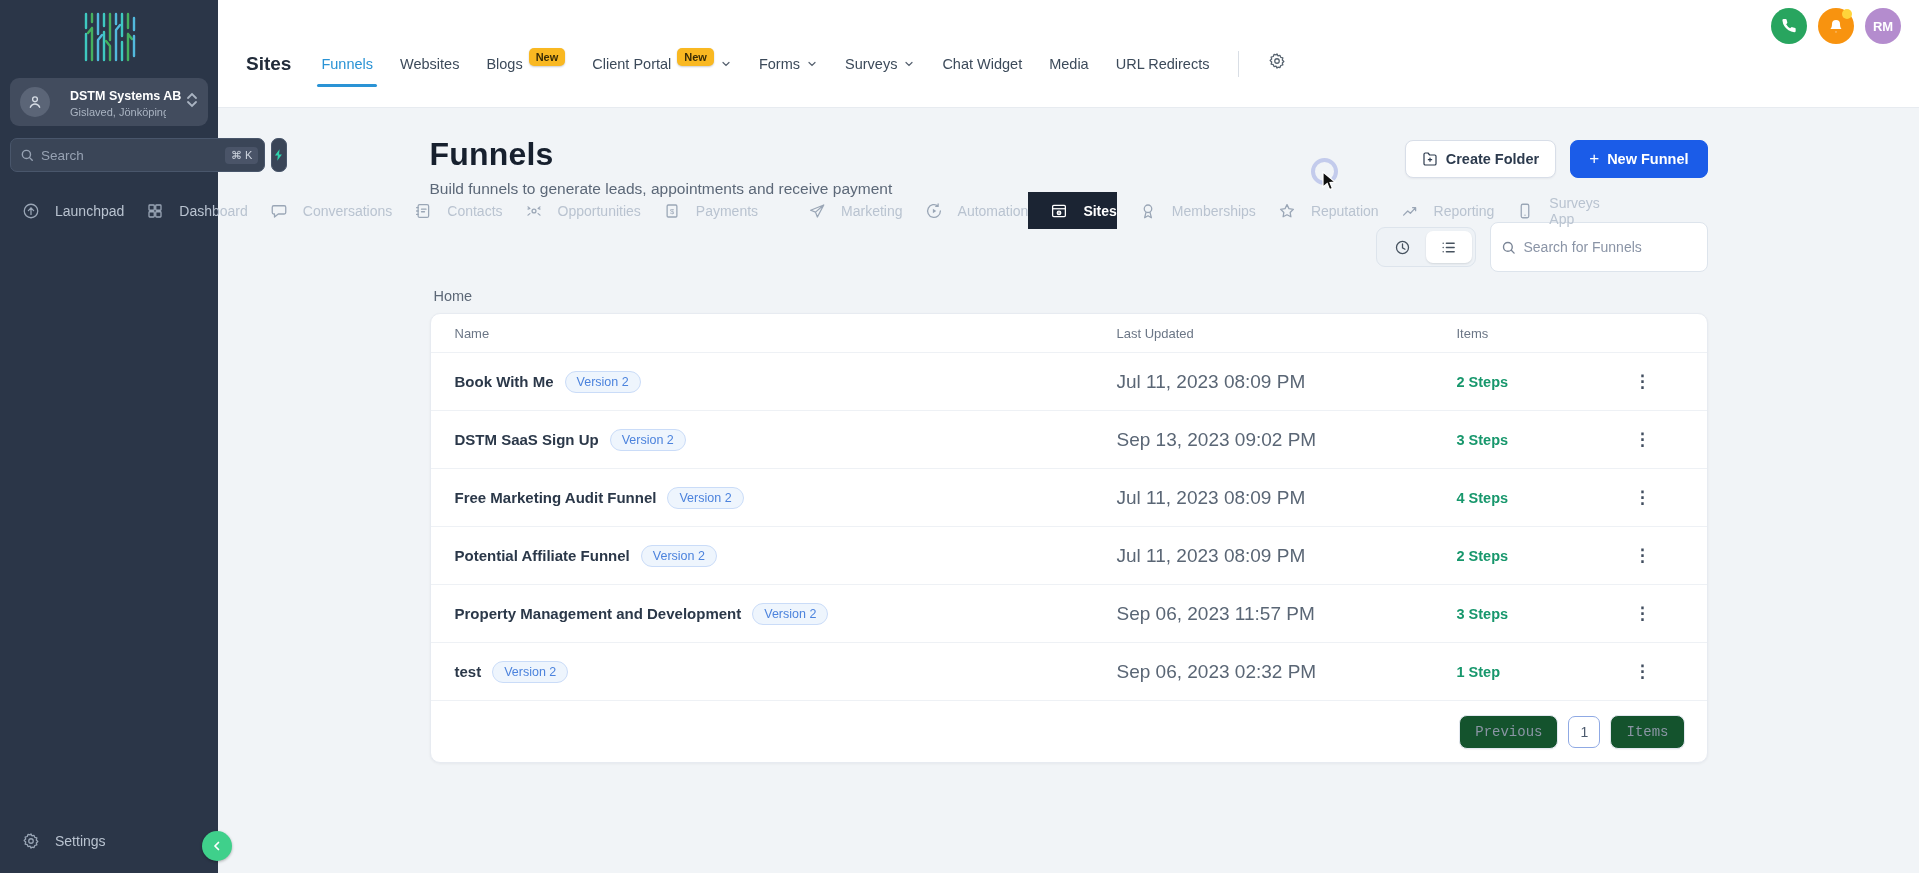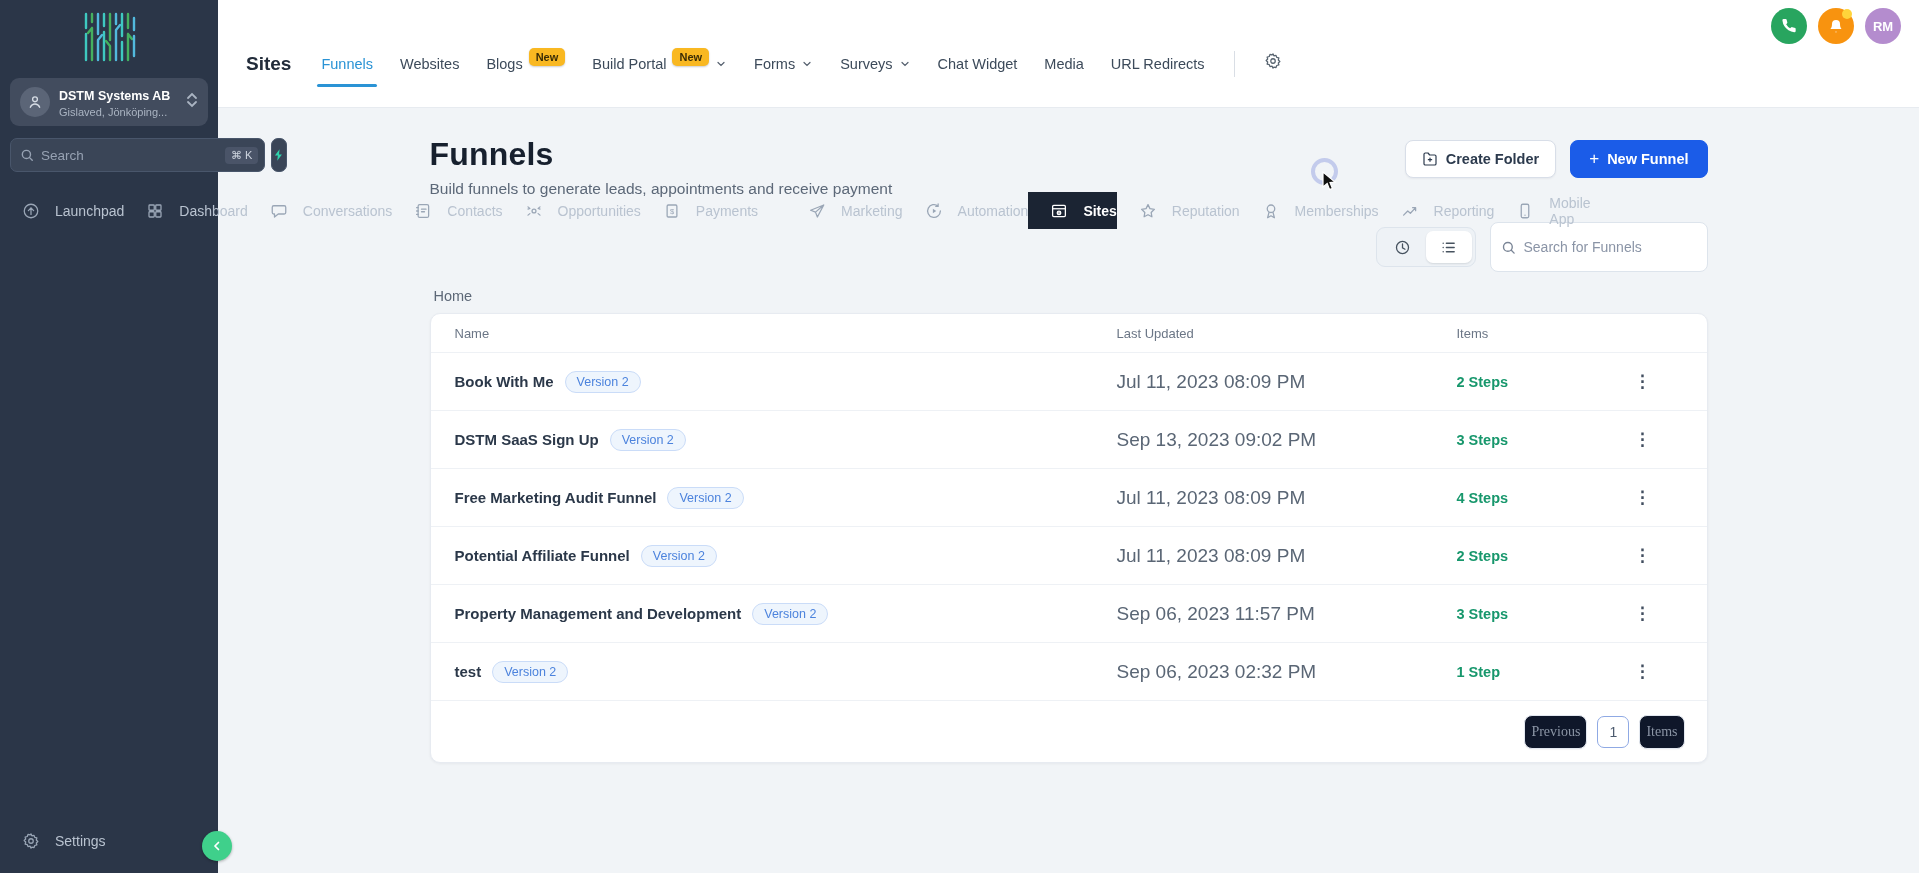--- a/index.html
+++ b/index.html
@@ -5,21 +5,21 @@
   * { margin:0; padding:0; box-sizing:border-box; }
   html,body { width:1919px; height:873px; overflow:hidden;
     font-family:"Liberation Sans", sans-serif; background:#f1f4f7; }
   .app { display:flex; width:1919px; height:873px; }
 
   
   .sidebar { width:218px; height:873px; background:var(--sidebar-bg); color:#b9c3d0;
     display:flex; flex-direction:column; position:relative; flex-shrink:0; z-index:10; }
   .logo-wrap { display:flex; justify-content:center; padding:10px 0 6px; }
   .acct { margin:8px 10px 0; background:#424c5e; border-radius:9px; height:48px;
-    display:flex; align-items:center; padding:0 10px; gap:9px; cursor:pointer; }
+    display:flex; align-items:center; padding:0 10px; gap:20px; cursor:pointer; }
   .acct-avatar { width:30px; height:30px; border-radius:50%; background:#5b6577;
     display:flex; align-items:center; justify-content:center; flex-shrink:0; color:#d6dce4; }
   .acct-text { flex:1; min-width:0; }
   .acct-name { color:#fff; font-size:12.5px; font-weight:bold; white-space:nowrap; overflow:hidden; }
   .acct-loc { color:#aab4c2; font-size:11px; white-space:nowrap; overflow:hidden; margin-top:2px; }
   .acct-chev { color:#aab4c2; flex-shrink:0; }
   .search-row { display:flex; margin:12px 10px 0; gap:6px; }
   .sb-search { flex:1; background:#3a4557; border:1px solid #49566b; border-radius:7px;
     height:34px; display:flex; align-items:center; padding:0 6px 0 9px; gap:7px; }
   .sb-search svg { flex-shrink:0; color:#97a2b3; }
@@ -109,22 +109,22 @@
   .vbadge { background:var(--version-badge-bg); border:1px solid var(--version-badge-border);
     color:var(--version-badge-text); font-size:12.5px; border-radius:11px; padding:3px 11px;
     white-space:nowrap; }
   .updated { font-size:19px; color:#5a6675; }
   .steps { font-size:14.5px; color:var(--steps-green); font-weight:bold; cursor:pointer; }
   .menu-cell { display:flex; justify-content:center; }
   .kebab { font-size:17px; font-weight:bold; color:#414d5f; cursor:pointer; padding:2px 8px;
     line-height:1; }
   .tfoot { height:62px; border-top:1px solid #eef1f5; display:flex; justify-content:flex-end;
     align-items:center; gap:10px; padding:0 22px; }
-  .pg-btn { height:34px; padding:0 6px; background:#0f172a; border:1px solid #e3e8f0;
-    border-radius:8px; color:#8b95a5; font-size:14px; font-family:Liberation Serif, serif; cursor:pointer;
+  .pg-btn { height:34px; padding:0 15px; background:#14532d; border:1px solid #e3e8f0;
+    border-radius:8px; color:#8b95a5; font-size:14px; font-family:Liberation Mono, monospace; cursor:pointer;
     box-shadow:0 1px 1px rgba(16,24,40,.04); }
   .pg-num { width:32px; height:32px; background:#fff; border:1px solid #8fa9e4;
     border-radius:7px; color:#4c5a6e; font-size:14px; font-family:inherit; cursor:pointer; }
 
   .spinner { position:absolute; left:1093px; top:158px; width:27px; height:27px;
     border-radius:50%; border:4px solid #c3cbec; }
   .cursor { position:absolute; left:1104px; top:171px; }
 </style>
 </head>
 <body>
@@ -244,43 +244,43 @@
         <svg width="18" height="18" viewBox="0 0 24 24" fill="none" stroke="currentColor" stroke-width="1.7">
             <rect x="3.5" y="4.5" width="17" height="15" rx="1.5"></rect>
             <path d="M3.5 9h17"></path>
             <circle cx="12" cy="14.5" r="2.4"></circle>
             <path d="M12 12.1v4.8 M9.6 14.5h4.8" stroke-width="1.1"></path>
           </svg>
         <span>Sites</span>
       </div>
       <div class="mi">
         <svg width="18" height="18" viewBox="0 0 24 24" fill="none" stroke="currentColor" stroke-width="1.7" stroke-linejoin="round">
-            <path d="M12 3.5l2.6 5.3 5.9.9-4.3 4.2 1 5.8-5.2-2.7-5.2 2.7 1-5.8-4.3-4.2 5.9-.9z"></path>
-          </svg>
-        <span>Reputation</span>
-      </div>
-      <div class="mi">
-        <svg width="18" height="18" viewBox="0 0 24 24" fill="none" stroke="currentColor" stroke-width="1.7" stroke-linejoin="round">
             <circle cx="12" cy="9" r="5"></circle>
             <path d="M9.5 13.2L7.5 21l4.5-2.6L16.5 21l-2-7.8"></path>
           </svg>
         <span>Memberships</span>
+      </div>
+      <div class="mi">
+        <svg width="18" height="18" viewBox="0 0 24 24" fill="none" stroke="currentColor" stroke-width="1.7" stroke-linejoin="round">
+            <path d="M12 3.5l2.6 5.3 5.9.9-4.3 4.2 1 5.8-5.2-2.7-5.2 2.7 1-5.8-4.3-4.2 5.9-.9z"></path>
+          </svg>
+        <span>Reputation</span>
       </div>
       <div class="mi">
         <svg width="18" height="18" viewBox="0 0 24 24" fill="none" stroke="currentColor" stroke-width="1.7" stroke-linecap="round" stroke-linejoin="round">
             <path d="M3.5 17.5l5.5-5.5 3.5 3 7-7.5 M15.5 7.5h4v4"></path>
           </svg>
         <span>Reporting</span>
       </div>
       <div class="mi">
         <svg width="18" height="18" viewBox="0 0 24 24" fill="none" stroke="currentColor" stroke-width="1.7">
             <rect x="7" y="3" width="10" height="18" rx="2"></rect>
             <circle cx="12" cy="17.5" r="0.9" fill="currentColor" stroke="none"></circle>
           </svg>
-        <span>Mobile App</span>
+        <span>Surveys App</span>
       </div>
     </nav>
 
     <div class="sb-bottom">
       <div class="mi">
         <svg width="18" height="18" viewBox="0 0 24 24" fill="none" stroke="currentColor" stroke-width="1.7" stroke-linejoin="round">
             <circle cx="12" cy="12" r="3"></circle>
             <path d="M12 2.5l1.2 2.6 2.8-.6 1 2.7 2.8.7-.7 2.7 2 2-2 2 .7 2.7-2.8.7-1 2.7-2.8-.6L12 21.5l-1.2-2.6-2.8.6-1-2.7-2.8-.7.7-2.7-2-2 2-2-.7-2.7 2.8-.7 1-2.7 2.8.6z"></path>
           </svg>
         <span>Settings</span>
@@ -303,21 +303,21 @@
           <span>Funnels</span>
         </div>
         <div class="tab">
           <span>Websites</span>
         </div>
         <div class="tab">
           <span>Blogs</span>
           <span class="newbadge">New</span>
         </div>
         <div class="tab">
-          <span>Build Portal</span>
+          <span>Client Portal</span>
           <span class="newbadge">New</span>
           <svg class="chev" width="12" height="12" viewBox="0 0 24 24" fill="none" stroke="currentColor" stroke-width="2.4" stroke-linecap="round">
               <path d="M6 9l6 6 6-6"></path>
             </svg>
         </div>
         <div class="tab">
           <span>Forms</span>
           <svg class="chev" width="12" height="12" viewBox="0 0 24 24" fill="none" stroke="currentColor" stroke-width="2.4" stroke-linecap="round">
               <path d="M6 9l6 6 6-6"></path>
             </svg>

